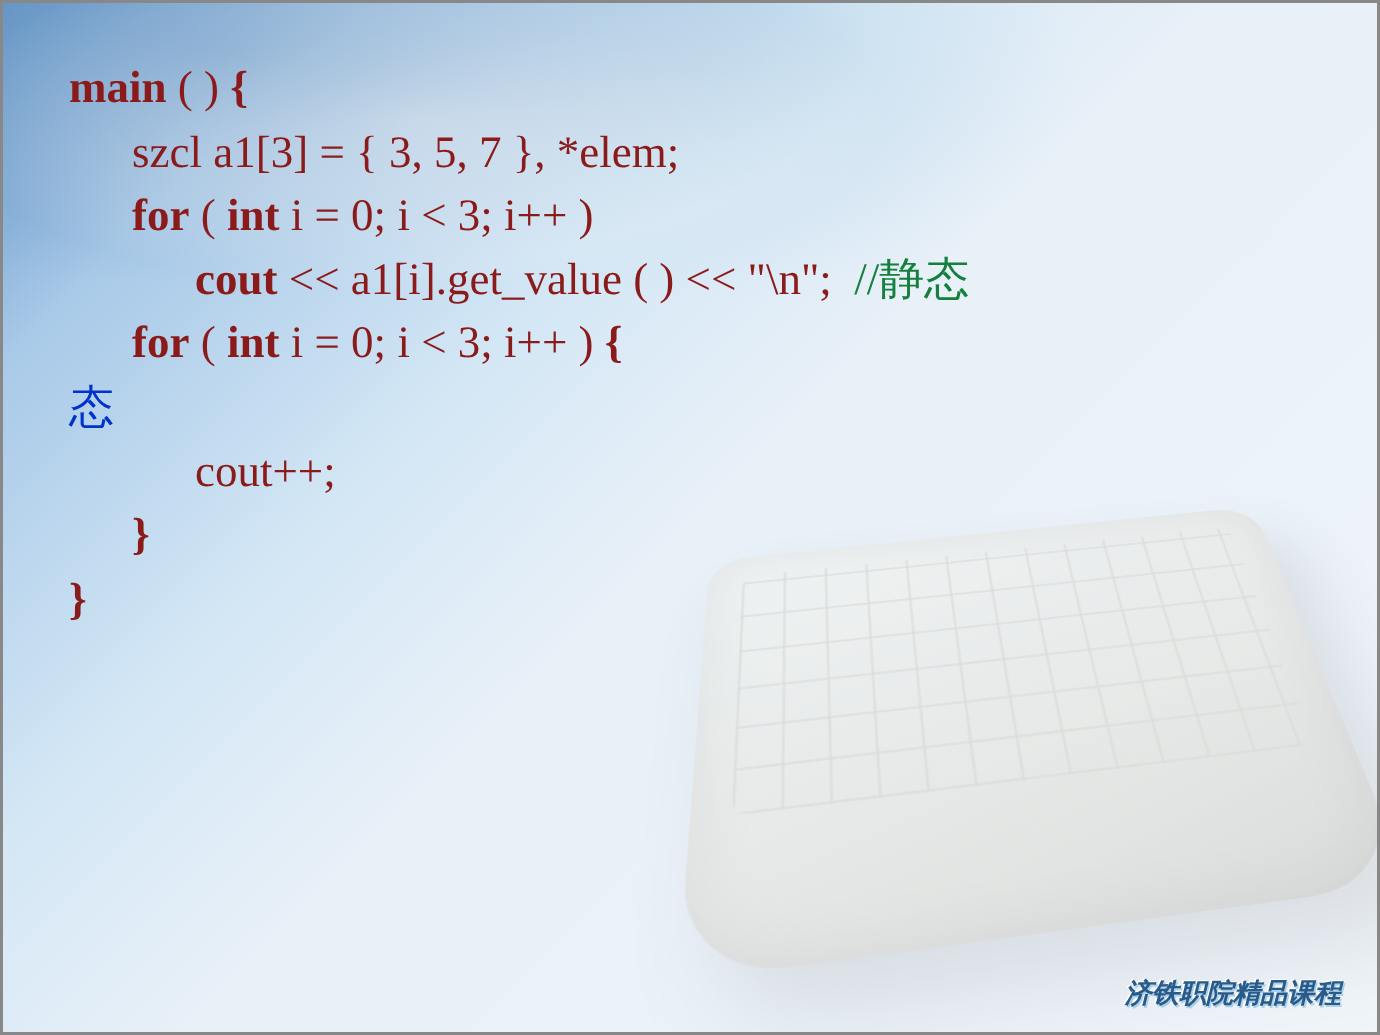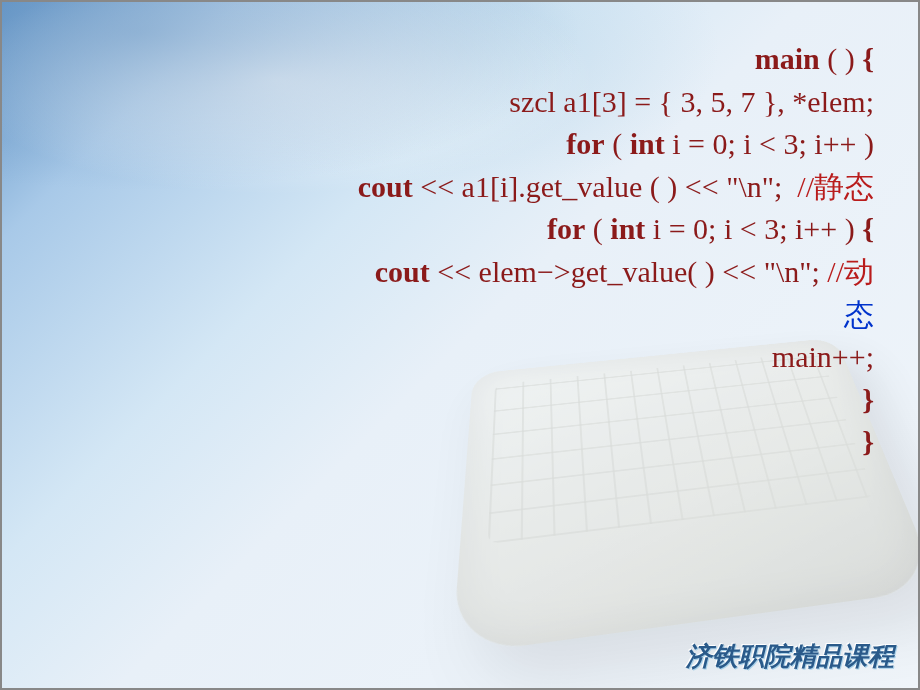--- a/index.html
+++ b/index.html
@@ -57,51 +57,50 @@
       top: 36px;
       left: 44px;
       right: 44px;
       font-size: 30px;
       line-height: 1.42;
       color: #8b1a1a;
       z-index: 2;
     }
     .code-line {
       white-space: pre;
-      text-align: right;
     }
     .keyword {
       font-weight: bold;
       color: #8b1a1a;
     }
     .normal {
       font-weight: normal;
       color: #8b1a1a;
     }
     .brace {
       font-weight: bold;
       color: #8b1a1a;
     }
     .comment {
-      color: #b91c1c;
+      color: #15803d;
       font-weight: normal;
     }
     .wrapped-comment {
       color: #0033cc;
       font-weight: normal;
       display: block;
     }
     .indent1 { padding-left: 42px; }
     .indent2 { padding-left: 84px; }
     .watermark {
       position: absolute;
       right: 24px;
       bottom: 14px;
       font-family: "KaiTi", "STKaiti", serif;
-      font-size: 26px;
+      font-size: 18px;
       font-style: italic;
       font-weight: bold;
       color: #2a5a8a;
       text-shadow: 1px 1px 0 #a8d0e8, -1px -1px 0 #fff;
       z-index: 3;
     }
   </style>
 </head>
 <body>
 
@@ -113,25 +112,24 @@
 
   <div class="code-line indent1"><span class="normal">szcl a1[3] = { 3, 5, 7 }, *elem;</span></div>
 
   <div class="code-line indent1"><span class="keyword">for</span><span class="normal"> ( </span><span class="keyword">int</span><span class="normal"> i = 0; i &lt; 3; i++ )</span></div>
 
   <div class="code-line indent2"><span class="keyword">cout</span><span class="normal"> &lt;&lt; a1[i].get_value ( ) &lt;&lt; "\n";  </span><span class="comment">//静态</span></div>
 
 
   <div class="code-line indent1"><span class="keyword">for</span><span class="normal"> ( </span><span class="keyword">int</span><span class="normal"> i = 0; i &lt; 3; i++ ) </span><span class="brace">{</span></div>
 
-  <div class="code-line indent2"><span class="keyword">cout</span><span class="normal"> &lt;&lt; elem−&gt;get_value( ) &lt;&lt; "\n"; </span><span class="comment">//动</span></div>
 
   <div class="code-line"><span class="wrapped-comment">态</span></div>
 
-  <div class="code-line indent2"><span class="normal">main++;</span></div>
+  <div class="code-line indent2"><span class="normal">cout++;</span></div>
 
   <div class="code-line indent1"><span class="brace">}</span></div>
 
 
   <div class="code-line"><span class="brace">}</span></div>
 </div>
 
 <div class="watermark">济铁职院精品课程</div>
 
 </body></html>

